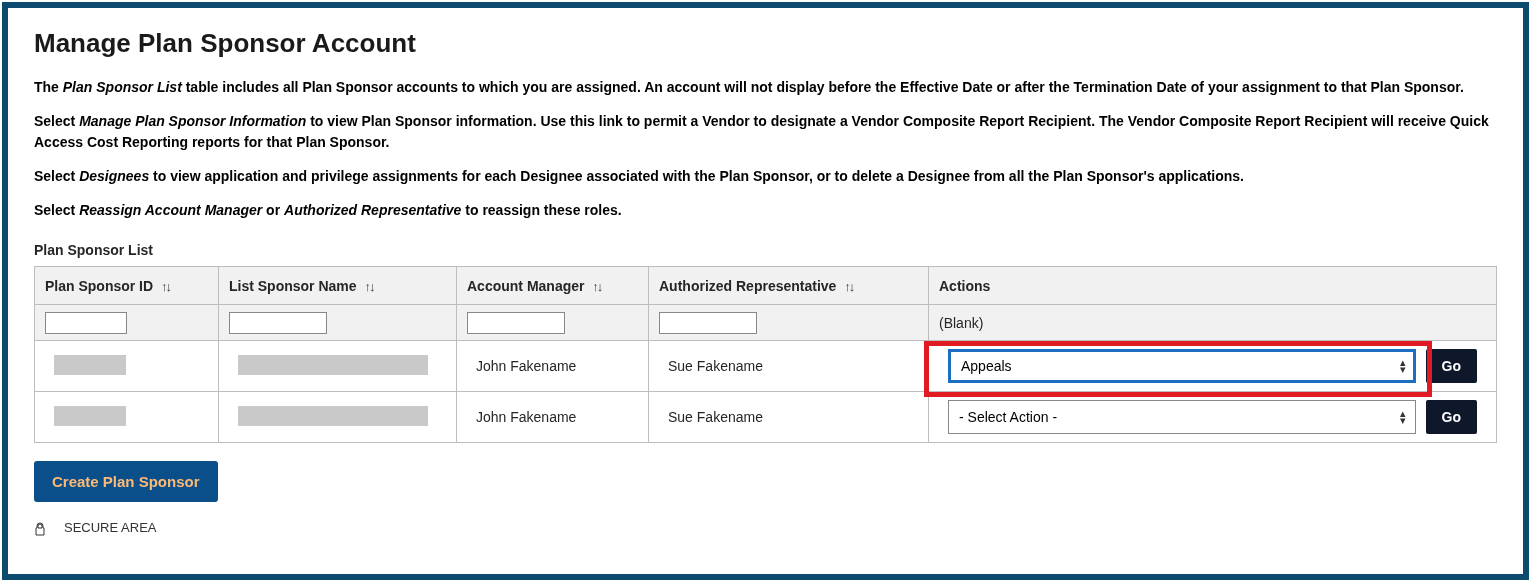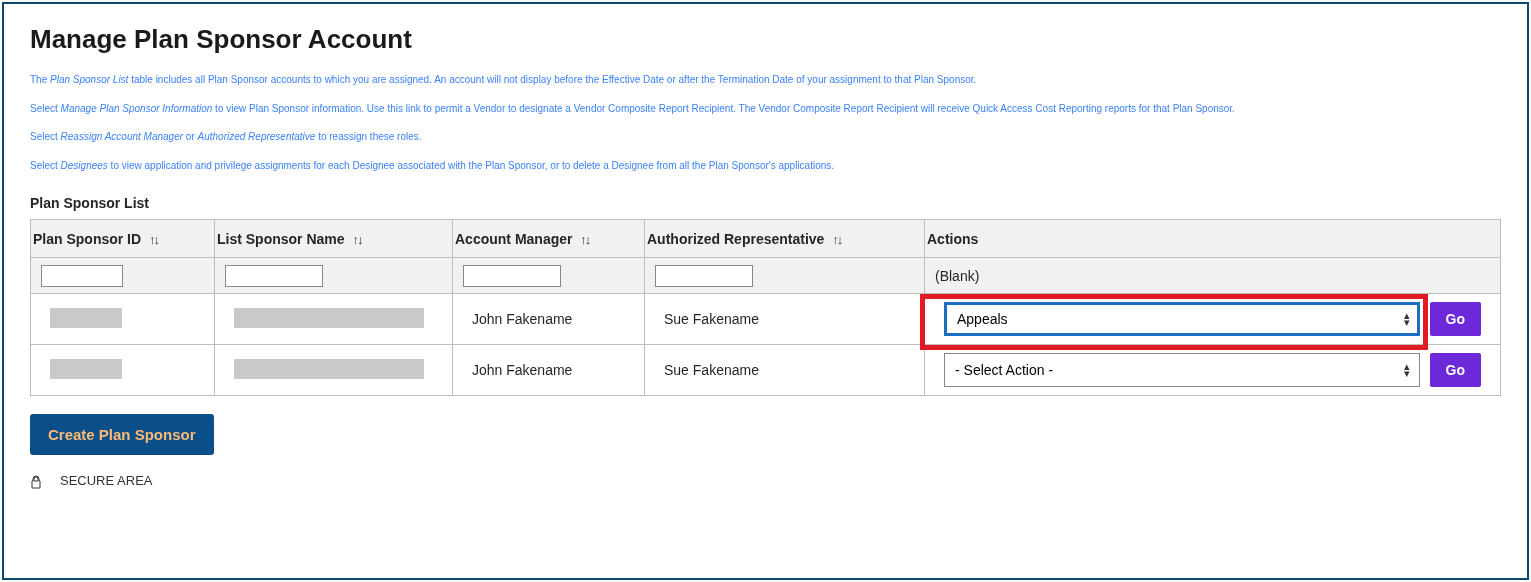--- a/index.html
+++ b/index.html
@@ -3,39 +3,40 @@
 <meta charset="utf-8">
 <style>
   * { box-sizing: border-box; }
   body {
     margin: 0;
     font-family: -apple-system, BlinkMacSystemFont, "Segoe UI", Arial, sans-serif;
     color: #262626;
     background: #fff;
   }
   .page {
-    border: 2px solid #0c4a6e;
+    border: 6px solid #0c4a6e;
     width: 1527px;
     height: 578px;
     margin: 2px;
     padding: 20px 26px 8px 26px;
     position: relative;
     overflow: hidden;
   }
   h1 {
     font-size: 26px;
     font-weight: 700;
     margin: 0 0 18px 0;
     color: #1a1a1a;
   }
   p {
-    font-size: 10px;
+    font-size: 14px;
     line-height: 1.45;
     margin: 0 0 14px 0;
-    color: #3b82f6;
+    color: #000000;
+    font-weight: bold;
   }
   p em { font-style: italic; }
   .table-label {
     font-size: 14px;
     font-weight: 700;
     margin: 22px 0 8px 0;
   }
   table {
     width: 100%;
     border-collapse: collapse;
@@ -44,21 +45,21 @@
   }
   th, td {
     border: 1px solid #bdbdbd;
     font-size: 14px;
     text-align: left;
     vertical-align: middle;
   }
   thead th {
     background: #f1f1f1;
     font-weight: 700;
-    padding: 10px 2px;
+    padding: 10px 10px;
     height: 38px;
   }
   thead tr.filter-row td {
     background: #f1f1f1;
     padding: 6px 10px;
     height: 36px;
   }
   tbody td {
     padding: 8px 19px;
     height: 48px;
@@ -114,21 +115,21 @@
     position: absolute;
     right: 10px;
     top: 50%;
     transform: translateY(-50%);
     pointer-events: none;
     font-size: 11px;
     color: #333;
     line-height: 0.6;
   }
   .go-btn {
-    background: #6d28d9;
+    background: #0f172a;
     color: #fff;
     border: none;
     font-weight: 700;
     font-size: 14px;
     padding: 8px 16px;
     height: 34px;
     cursor: pointer;
     border-radius: 2px;
   }
   .highlight-row .select-wrap {
@@ -174,24 +175,24 @@
 
   <h1>Manage Plan Sponsor Account</h1>
 
   <p>
     <span>The </span><em>Plan Sponsor List</em><span> table includes all Plan Sponsor accounts to which you are assigned. An account will not display before the Effective Date or after the Termination Date of your assignment to that Plan Sponsor.</span>
   </p>
   <p>
     <span>Select </span><em>Manage Plan Sponsor Information</em><span> to view Plan Sponsor information. Use this link to permit a Vendor to designate a Vendor Composite Report Recipient. The Vendor Composite Report Recipient will receive Quick Access Cost Reporting reports for that Plan Sponsor.</span>
   </p>
   <p>
+    <span>Select </span><em>Designees</em><span> to view application and privilege assignments for each Designee associated with the Plan Sponsor, or to delete a Designee from all the Plan Sponsor's applications.</span>
+  </p>
+  <p>
     <span>Select </span><em>Reassign Account Manager</em><span> or </span><em>Authorized Representative</em><span> to reassign these roles.</span>
-  </p>
-  <p>
-    <span>Select </span><em>Designees</em><span> to view application and privilege assignments for each Designee associated with the Plan Sponsor, or to delete a Designee from all the Plan Sponsor's applications.</span>
   </p>
 
   <div class="table-label">Plan Sponsor List</div>
 
   <div style="position:relative;">
   <table>
     <colgroup>
       <col class="c1">
           <col class="c2">
           <col class="c3">

